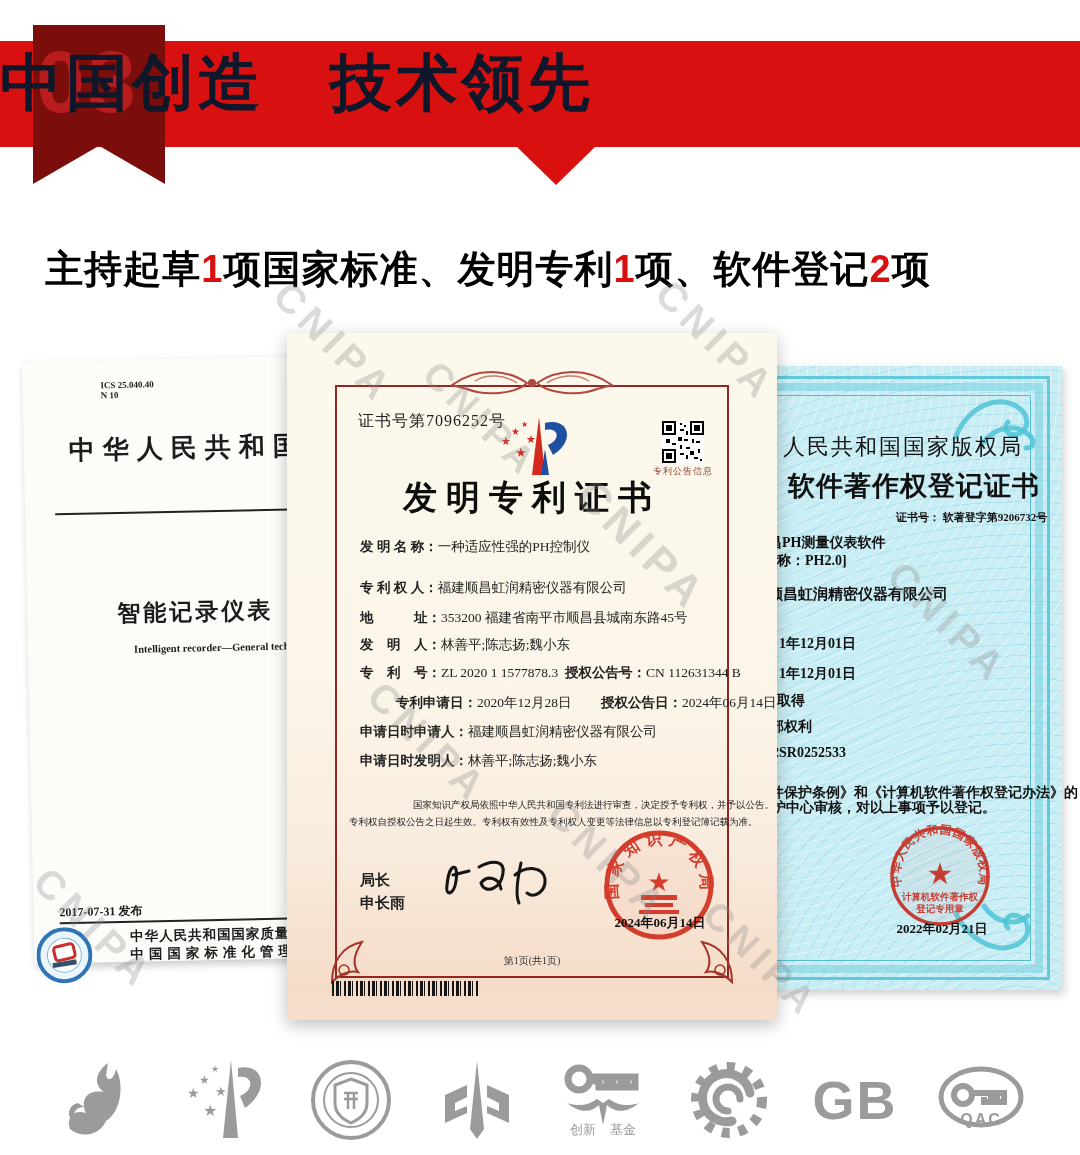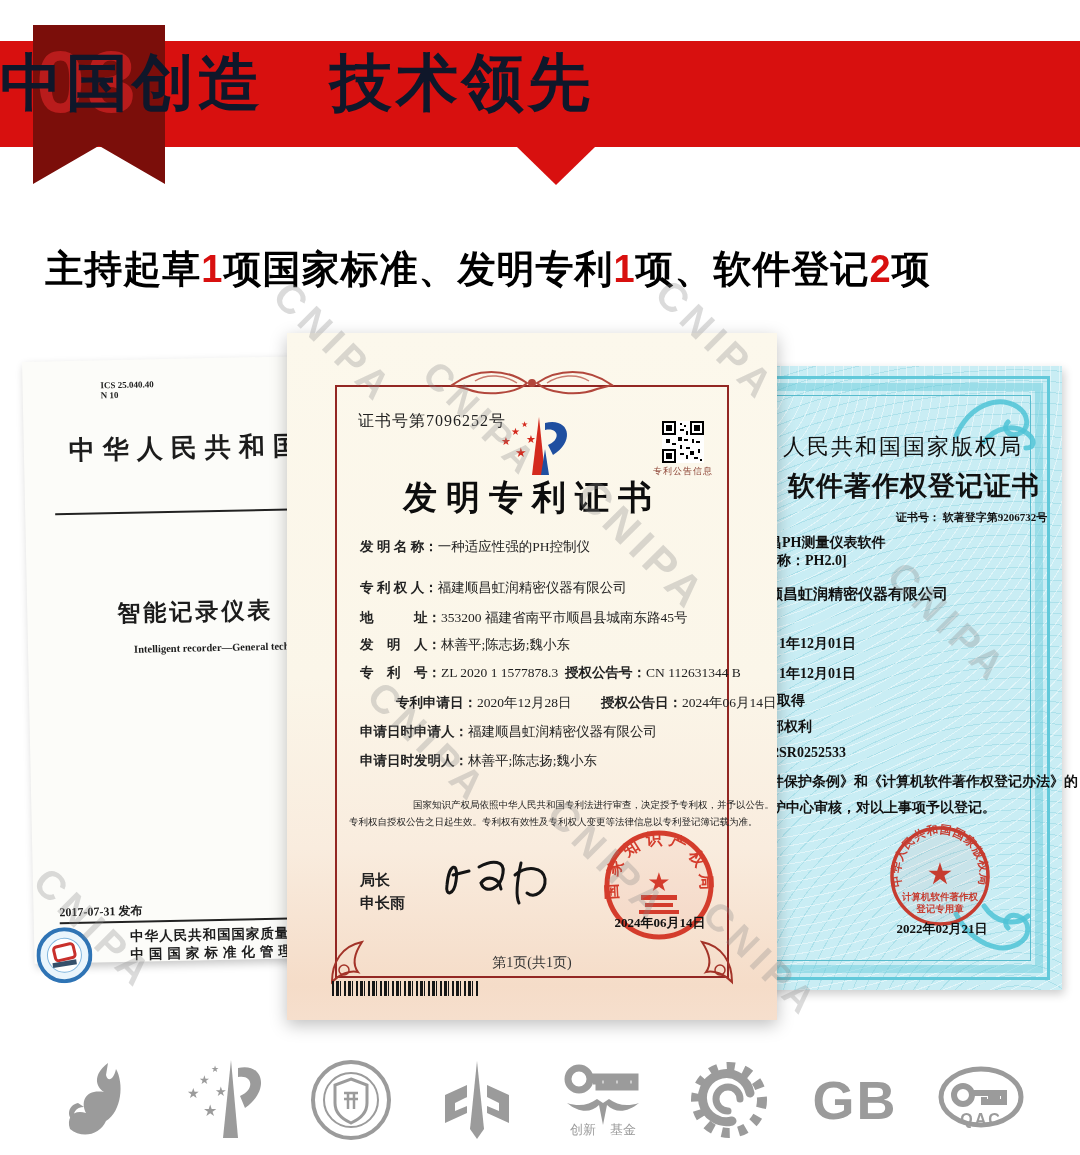--- a/index.html
+++ b/index.html
@@ -74,21 +74,21 @@
     letter-spacing:9px;color:#0d0d0d;}
   .pat-row{position:absolute;left:73px;font-size:13.5px;white-space:nowrap;}
   .pat-row .lab{font-weight:bold;}
   .pat-row .col2{position:absolute;left:205px;white-space:nowrap;}
   .pat-para{position:absolute;left:62px;font-size:9.5px;color:#222;white-space:nowrap;letter-spacing:0;}
   .pat-director{left:73px;top:538px;font-size:15px;font-weight:bold;}
   .pat-director2{left:73px;top:561px;font-size:15px;font-weight:bold;}
   .pat-sign{left:148px;top:518px;}
   .pat-seal{left:316px;top:496px;width:112px;height:112px;}
   .pat-seal-date{left:298px;top:581px;width:150px;text-align:center;font-size:13px;font-weight:bold;color:#111;}
-  .pat-footer{left:0;top:621px;width:100%;text-align:center;font-size:14px;color:#333;}
+  .pat-footer{left:0;top:621px;width:100%;text-align:center;font-size:10px;color:#333;}
   .pat-barcode{left:45px;top:648px;width:146px;height:15px;
     background:repeating-linear-gradient(90deg,#161616 0 2px,transparent 2px 4px,#161616 4px 7px,transparent 7px 8px,#161616 8px 9px,transparent 9px 12px);}
 
   
   .wm{position:absolute;z-index:4;color:#8a8a8a;opacity:.3;font-weight:bold;
       letter-spacing:6px;transform:rotate(45deg);font-family:"Liberation Sans",sans-serif;
       pointer-events:none;}
   .wm1{left:258px;top:320px;font-size:40px;}
   .wm2{left:640px;top:318px;font-size:40px;}
   .wm3{left:408px;top:398px;font-size:38px;}
@@ -162,21 +162,21 @@
     <div class="abs cr-no">证书号：  软著登字第9206732号</div>
     <div class="cr-line" style="left:148px;top:168px;">昌PH测量仪表软件</div>
     <div class="cr-line" style="left:157px;top:186px;">称：PH2.0]</div>
     <div class="cr-line" style="left:153px;top:203px;">)</div>
     <div class="cr-line" style="left:148px;top:219px;font-size:15px;">顺昌虹润精密仪器有限公司</div>
     <div class="cr-line" style="left:159px;top:269px;">1年12月01日</div>
     <div class="cr-line" style="left:159px;top:299px;">1年12月01日</div>
     <div class="cr-line" style="left:157px;top:326px;">取得</div>
     <div class="cr-line" style="left:150px;top:352px;">部权利</div>
     <div class="cr-line" style="left:152px;top:379px;">2SR0252533</div>
-    <div class="cr-line" style="left:150px;top:407px;font-family:Liberation Serif, serif;">件保护条例》和《计算机软件著作权登记办法》的</div>
+    <div class="cr-line" style="left:150px;top:418px;font-family:Liberation Serif, serif;">件保护条例》和《计算机软件著作权登记办法》的</div>
     <div class="cr-line" style="left:152px;top:433px;text-align:right;">护中心审核，对以上事项予以登记。</div>
     <svg class="abs cr-seal" viewBox="0 0 104 104">
       <circle cx="52" cy="52" r="48" fill="rgba(204,50,40,0.05)" stroke="#c63c30" stroke-width="3.5"></circle>
       <path id="crArc" d="M 14,62 A 40,40 0 1 1 90,62" fill="none"></path>
       <text font-size="11.5" fill="#c63c30" font-weight="bold" letter-spacing="1">
         <textPath href="#crArc">中华人民共和国国家版权局</textPath>
       </text>
       <text x="52" y="60" text-anchor="middle" font-size="30" fill="#c63c30">★</text>
       <text x="52" y="76" text-anchor="middle" font-size="9.5" fill="#c63c30" font-weight="bold">计算机软件著作权</text>
       <text x="52" y="88" text-anchor="middle" font-size="9.5" fill="#c63c30" font-weight="bold">登记专用章</text>

